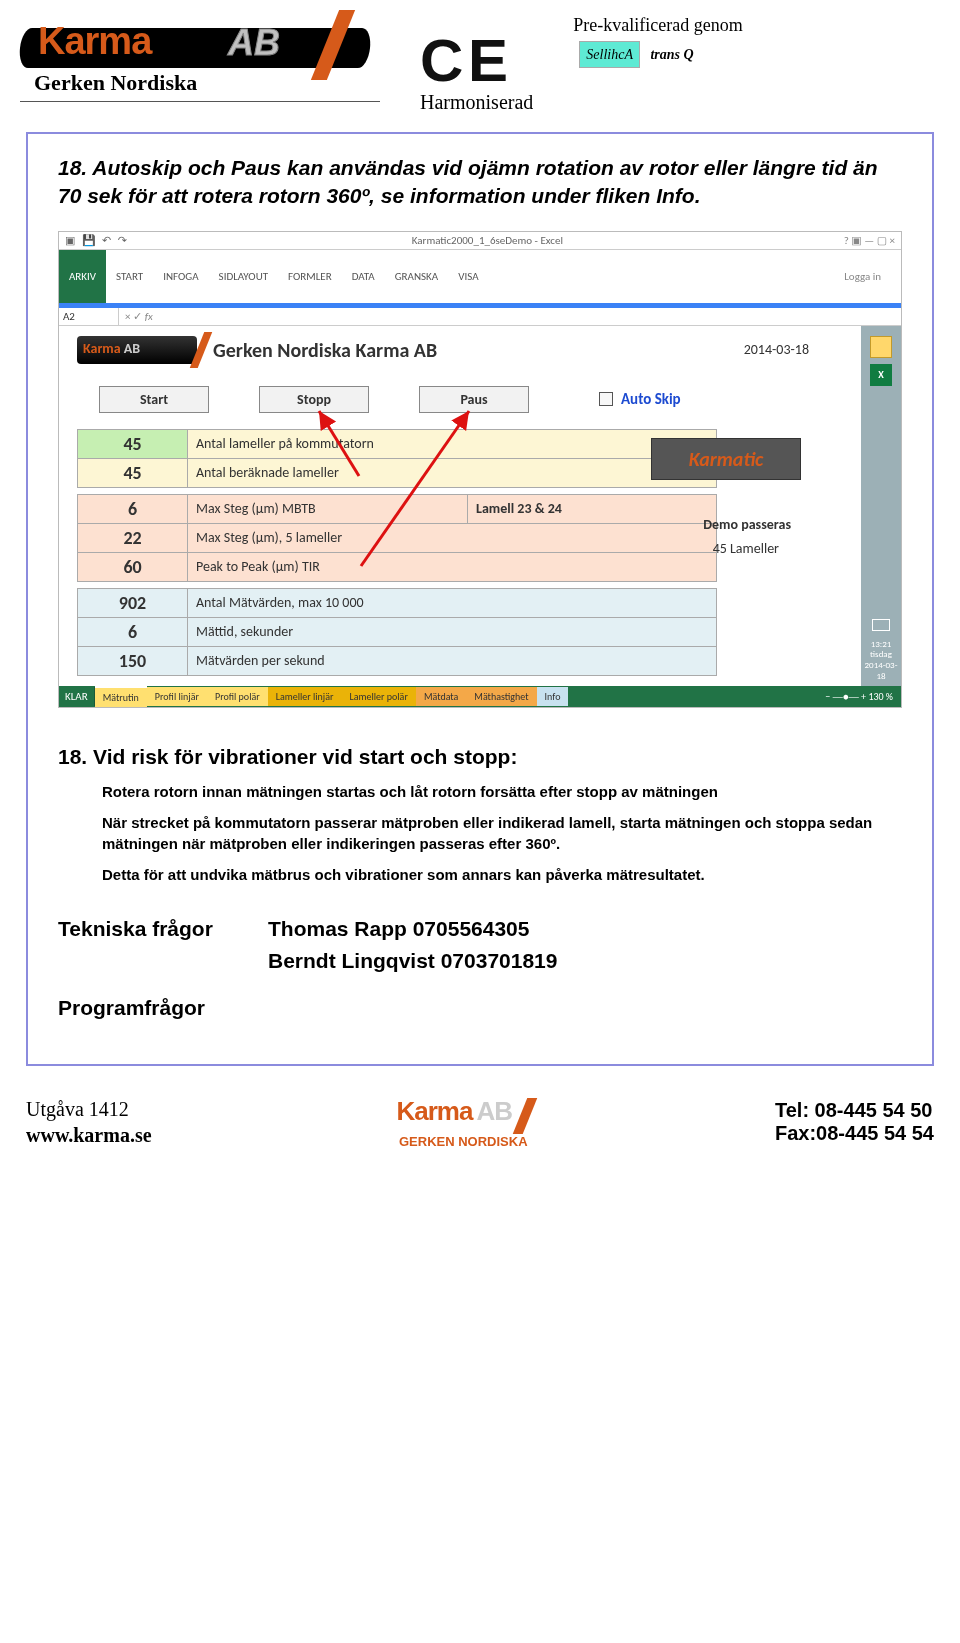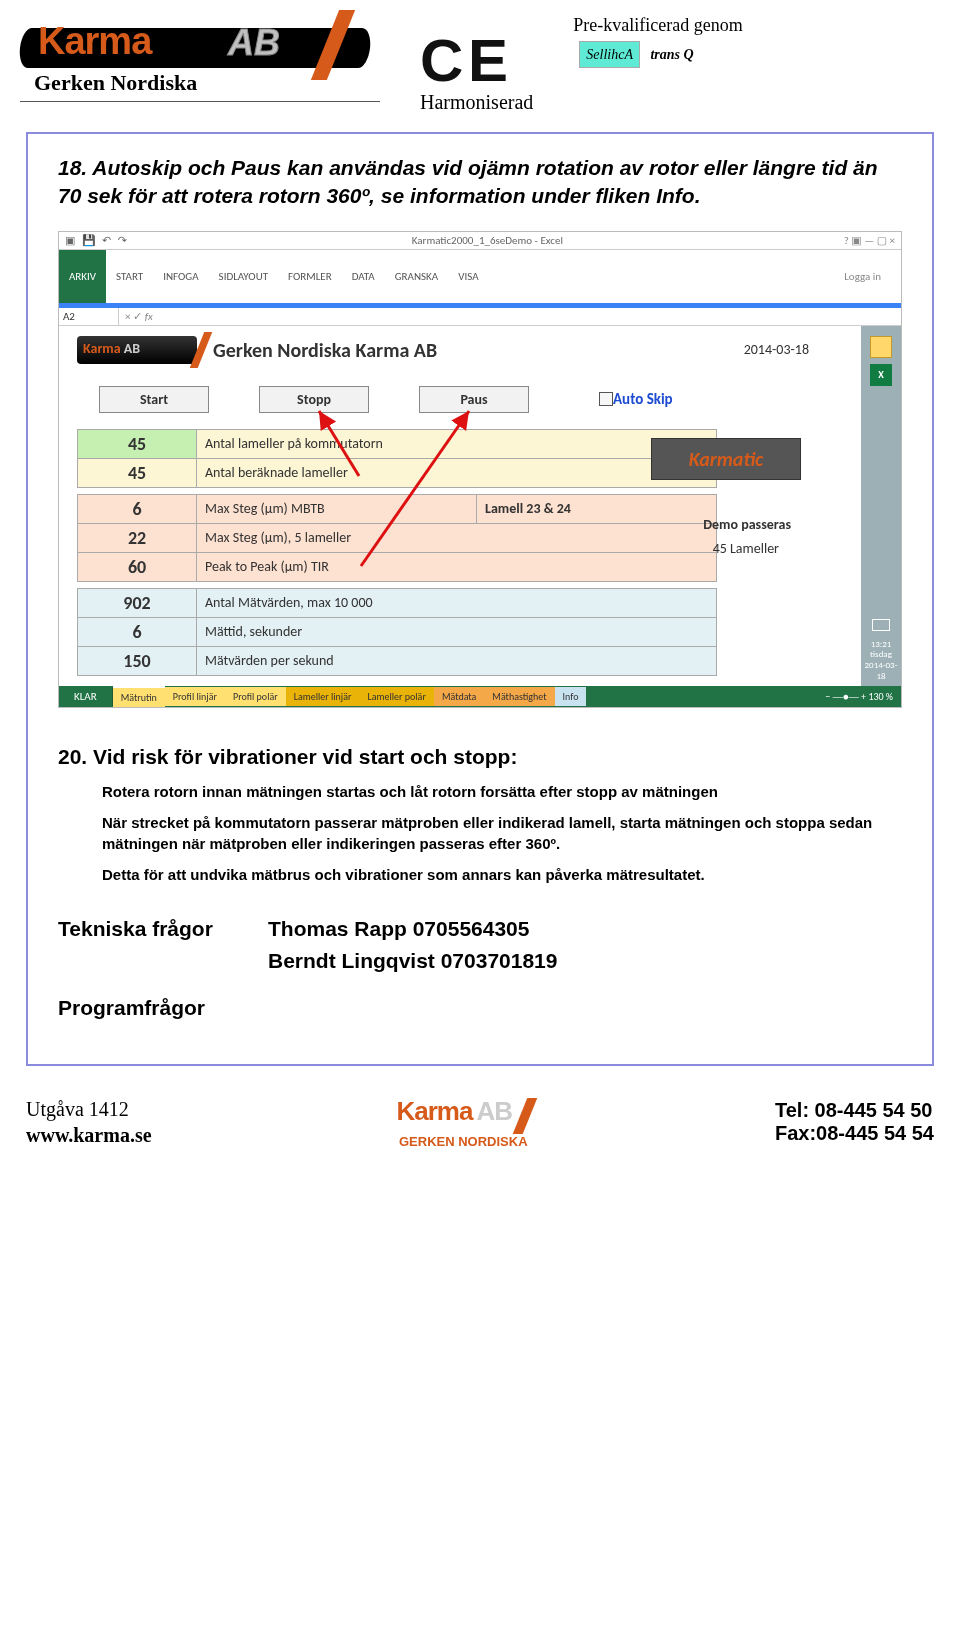--- a/index.html
+++ b/index.html
@@ -226,21 +226,21 @@
     padding: 4px 0;
     text-align: center;
     font-weight: bold;
     background: #f2f2f2;
     border: 1px solid #888;
     font-size: 14px;
   }
   .auto-skip-wrap {
     display: flex;
     align-items: center;
-    gap: 0;
+    gap: 8px;
     font-weight: bold;
     color: #1d4bd1;
     font-size: 15px;
     margin-left: 20px;
   }
   .chk {
     width: 14px; height: 14px;
     border: 1px solid #555;
     background: #f7f7f7;
     display: inline-block;
@@ -250,21 +250,21 @@
     border-collapse: collapse;
     margin-left: 18px;
     width: 640px;
   }
   .grid-table td {
     border: 1px solid #aaa;
     padding: 3px 8px;
     font-size: 14px;
   }
   .grid-table td.valcol {
-    width: 119px;
+    width: 110px;
     text-align: center;
     font-weight: bold;
     font-size: 18px;
     color: #333;
   }
   .bg-green { background: #c6efb2; }
   .bg-cream { background: #fdf6d4; }
   .bg-peach { background: #fde1d1; }
   .bg-ice   { background: #e3f0f4; }
 
@@ -299,21 +299,21 @@
   svg.arrows { position:absolute; left:0; top:0; pointer-events:none; }
 
   .sheet-tabs {
     display: flex;
     align-items: center;
     background: #217346;
     font-size: 11px;
     color: #fff;
   }
   .sheet-tabs .st-lbl {
-    padding: 3px 15px;
+    padding: 3px 6px;
     border-right: 1px solid #1a5a37;
   }
   .sheet-tabs .tab {
     padding: 3px 8px;
     font-size: 10px;
   }
   .tab.yellow { background: #ffe070; color:#333; }
   .tab.green  { background: #eab308; color:#333; }
   .tab.orange { background: #f4a848; color:#333; }
   .tab.blue   { background: #c8e2f0; color:#333; }
@@ -537,21 +537,21 @@
       <div class="tab green">Lameller linjär</div>
       <div class="tab green">Lameller polär</div>
       <div class="tab orange">Mätdata</div>
       <div class="tab orange">Mäthastighet</div>
       <div class="tab blue">Info</div>
       <div style="flex:1"></div>
       <div style="padding:2px 8px;font-size:10px">− ──●── + <span>130 %</span></div>
     </div>
   </div>
 
-  <div class="item-19">20. Vid risk för vibrationer vid start och stopp:</div>
+  <div class="item-19">18. Vid risk för vibrationer vid start och stopp:</div>
   <div class="sub-block">Rotera rotorn innan mätningen startas och låt rotorn forsätta efter stopp av mätningen</div>
   <div class="sub-block">När strecket på kommutatorn passerar mätproben eller indikerad lamell, starta mätningen och stoppa sedan mätningen när mätproben eller indikeringen passeras efter 360º.</div>
   <div class="sub-block">Detta för att undvika mätbrus och vibrationer som annars kan påverka mätresultatet.</div>
 
   <div class="contacts">
     <div class="row">
       <div class="lbl">Tekniska frågor</div>
       <div>
         <div>Thomas Rapp 0705564305</div>
         <div>Berndt Lingqvist 0703701819</div>

